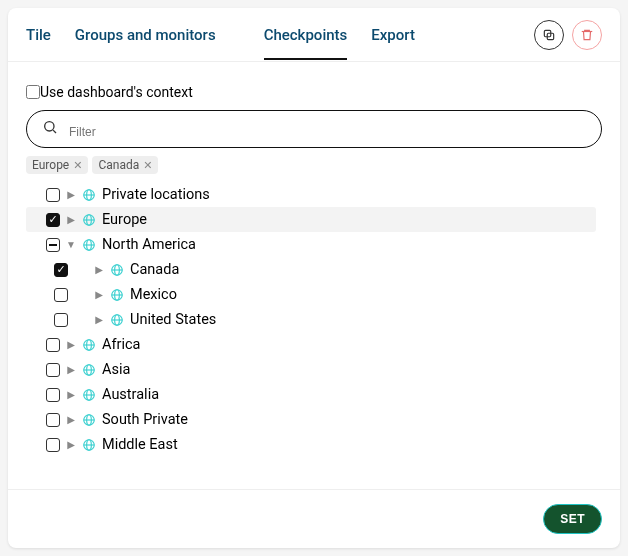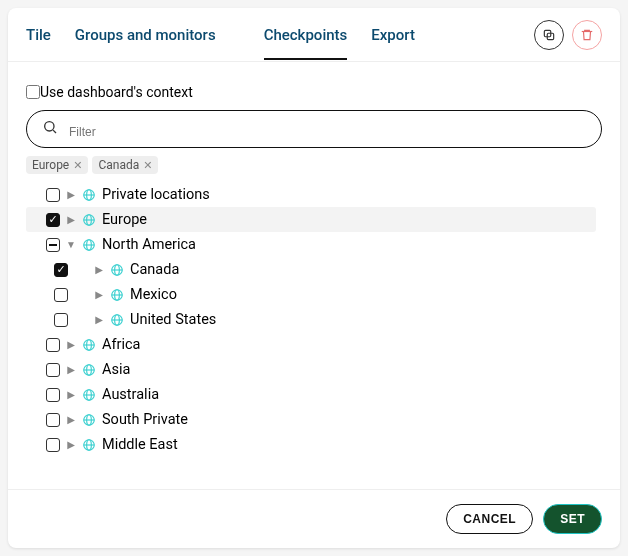--- a/index.html
+++ b/index.html
@@ -384,17 +384,16 @@
             <ellipse cx="12" cy="12" rx="4" ry="9"></ellipse>
             <line x1="3" y1="12" x2="21" y2="12"></line>
           </svg>
           <span class="node-label">Middle East</span>
         </div>
       </div>
 
   </div>
 
   <div class="footer">
-    <button class="btn btn-cancel">CANCEL</button>
     <button class="btn btn-set">SET</button>
   </div>
 
 </div>
 
 </body></html>

